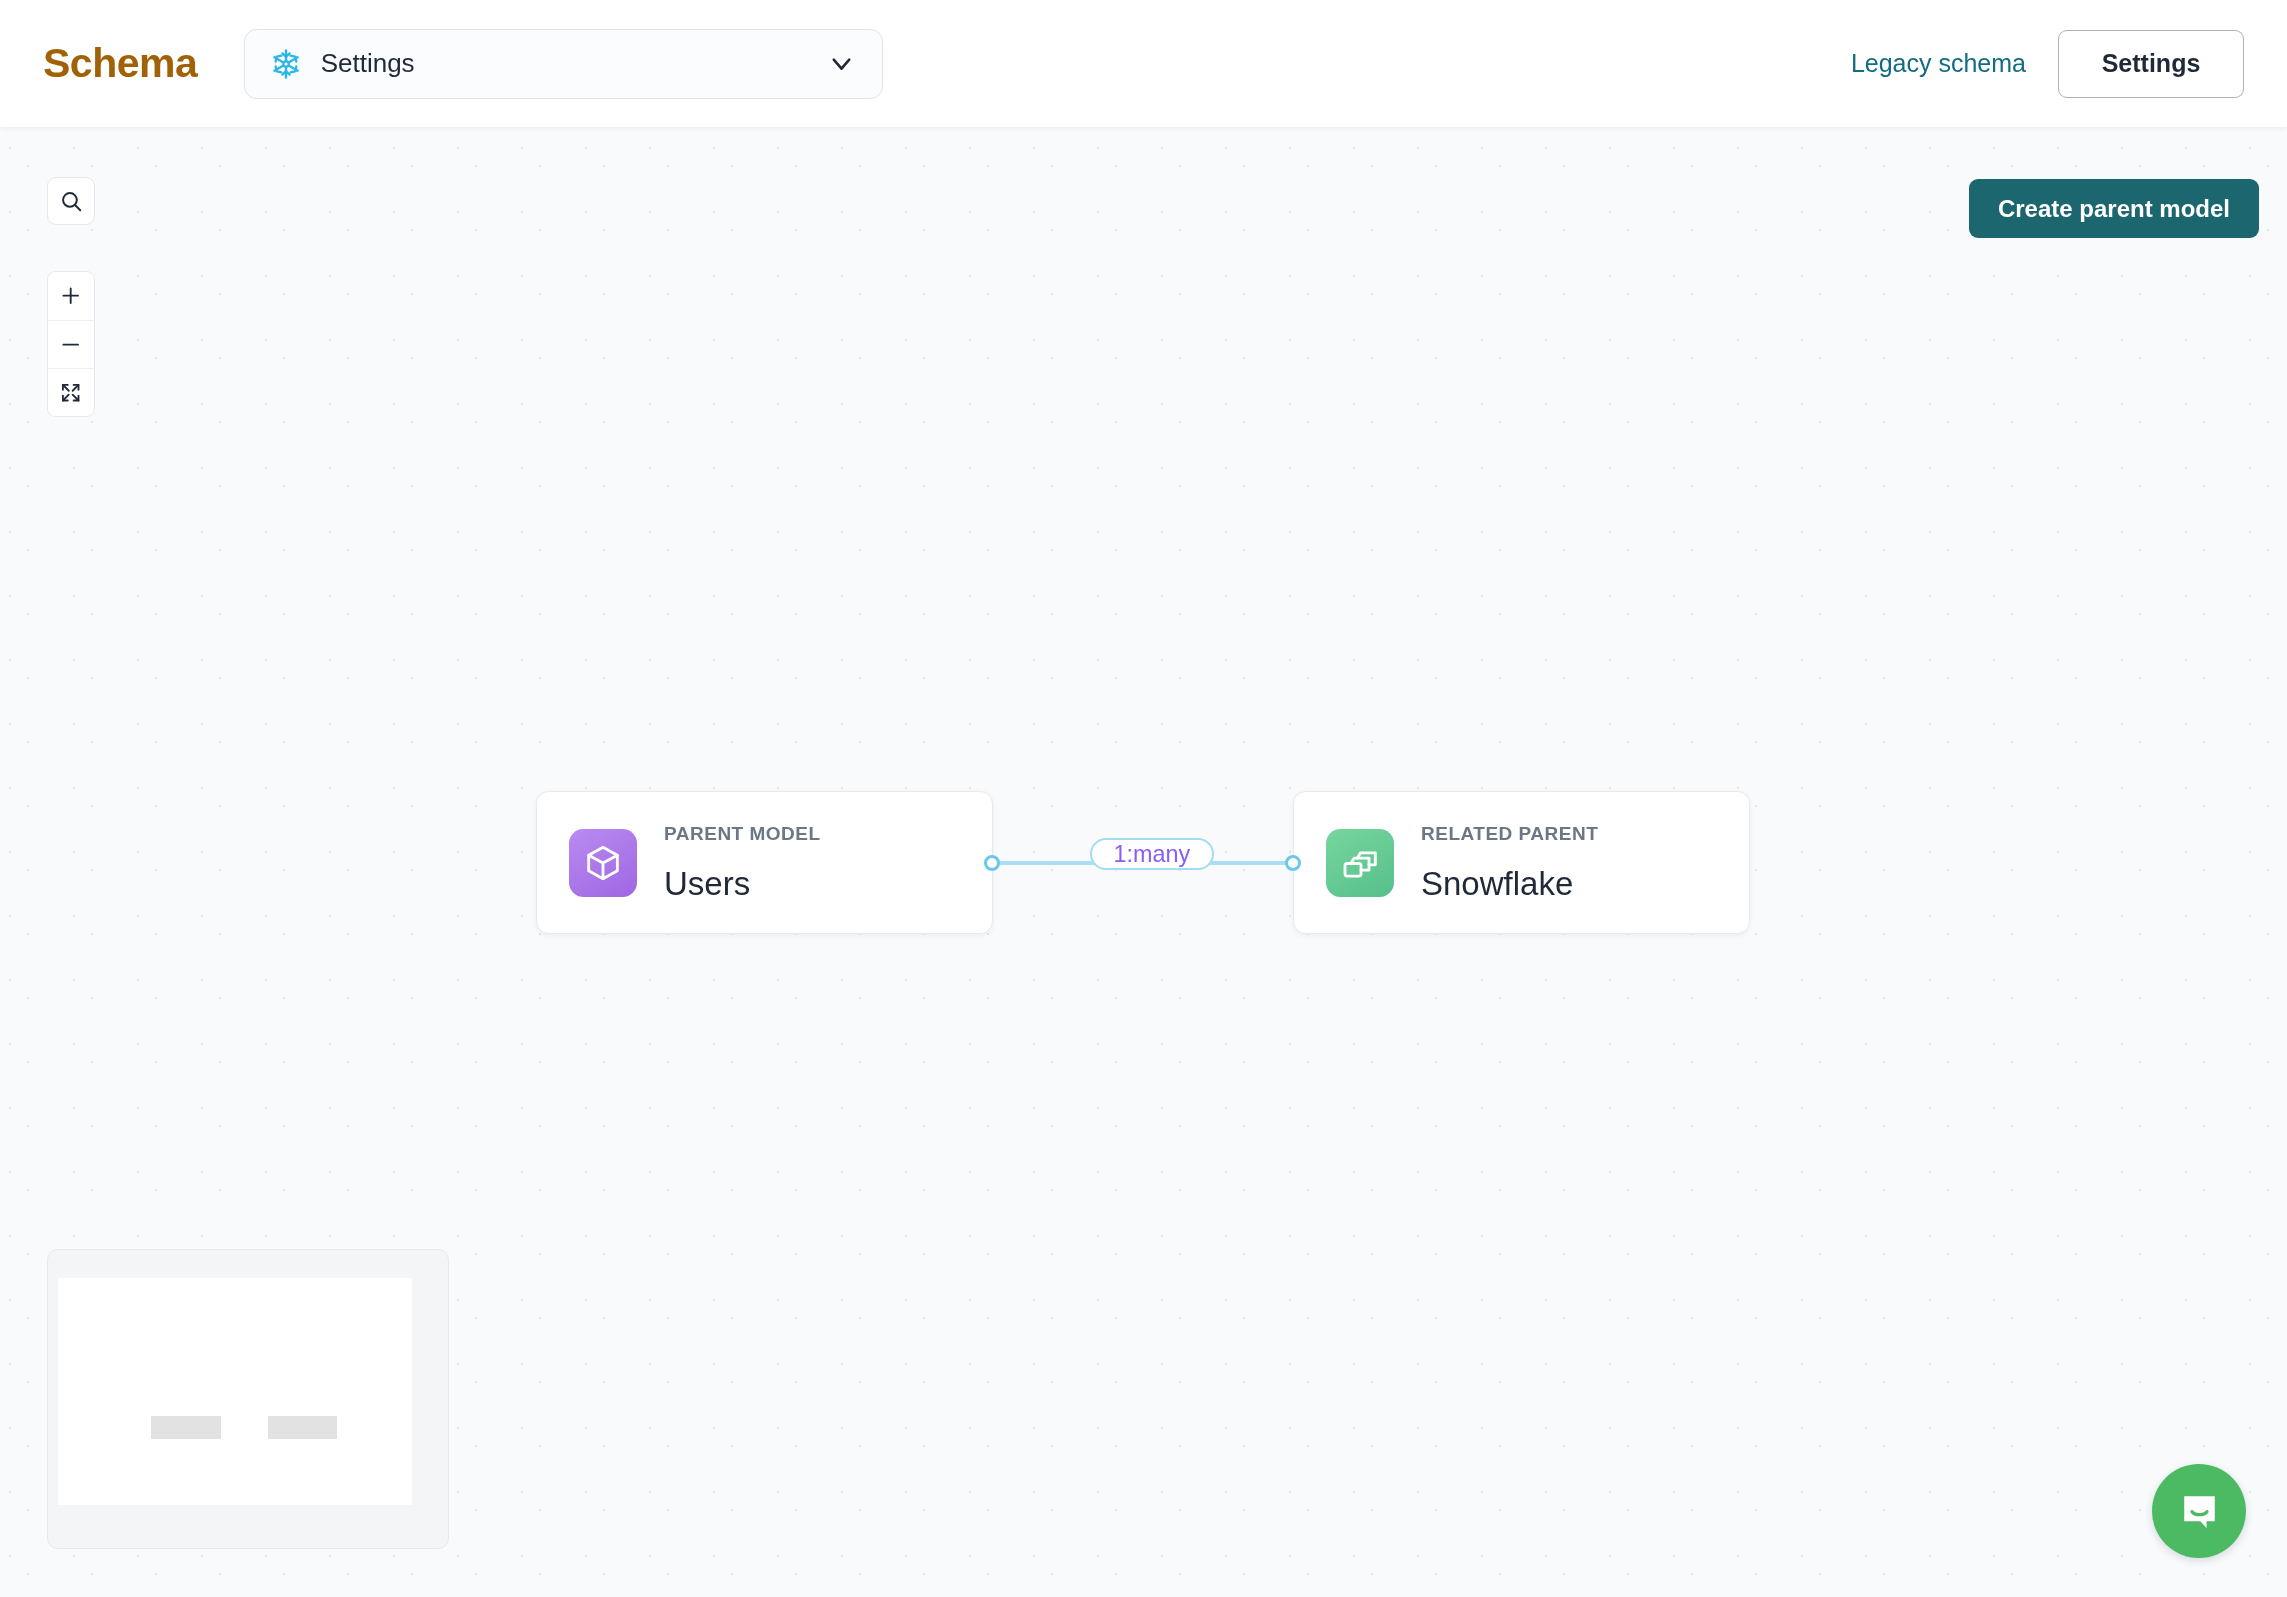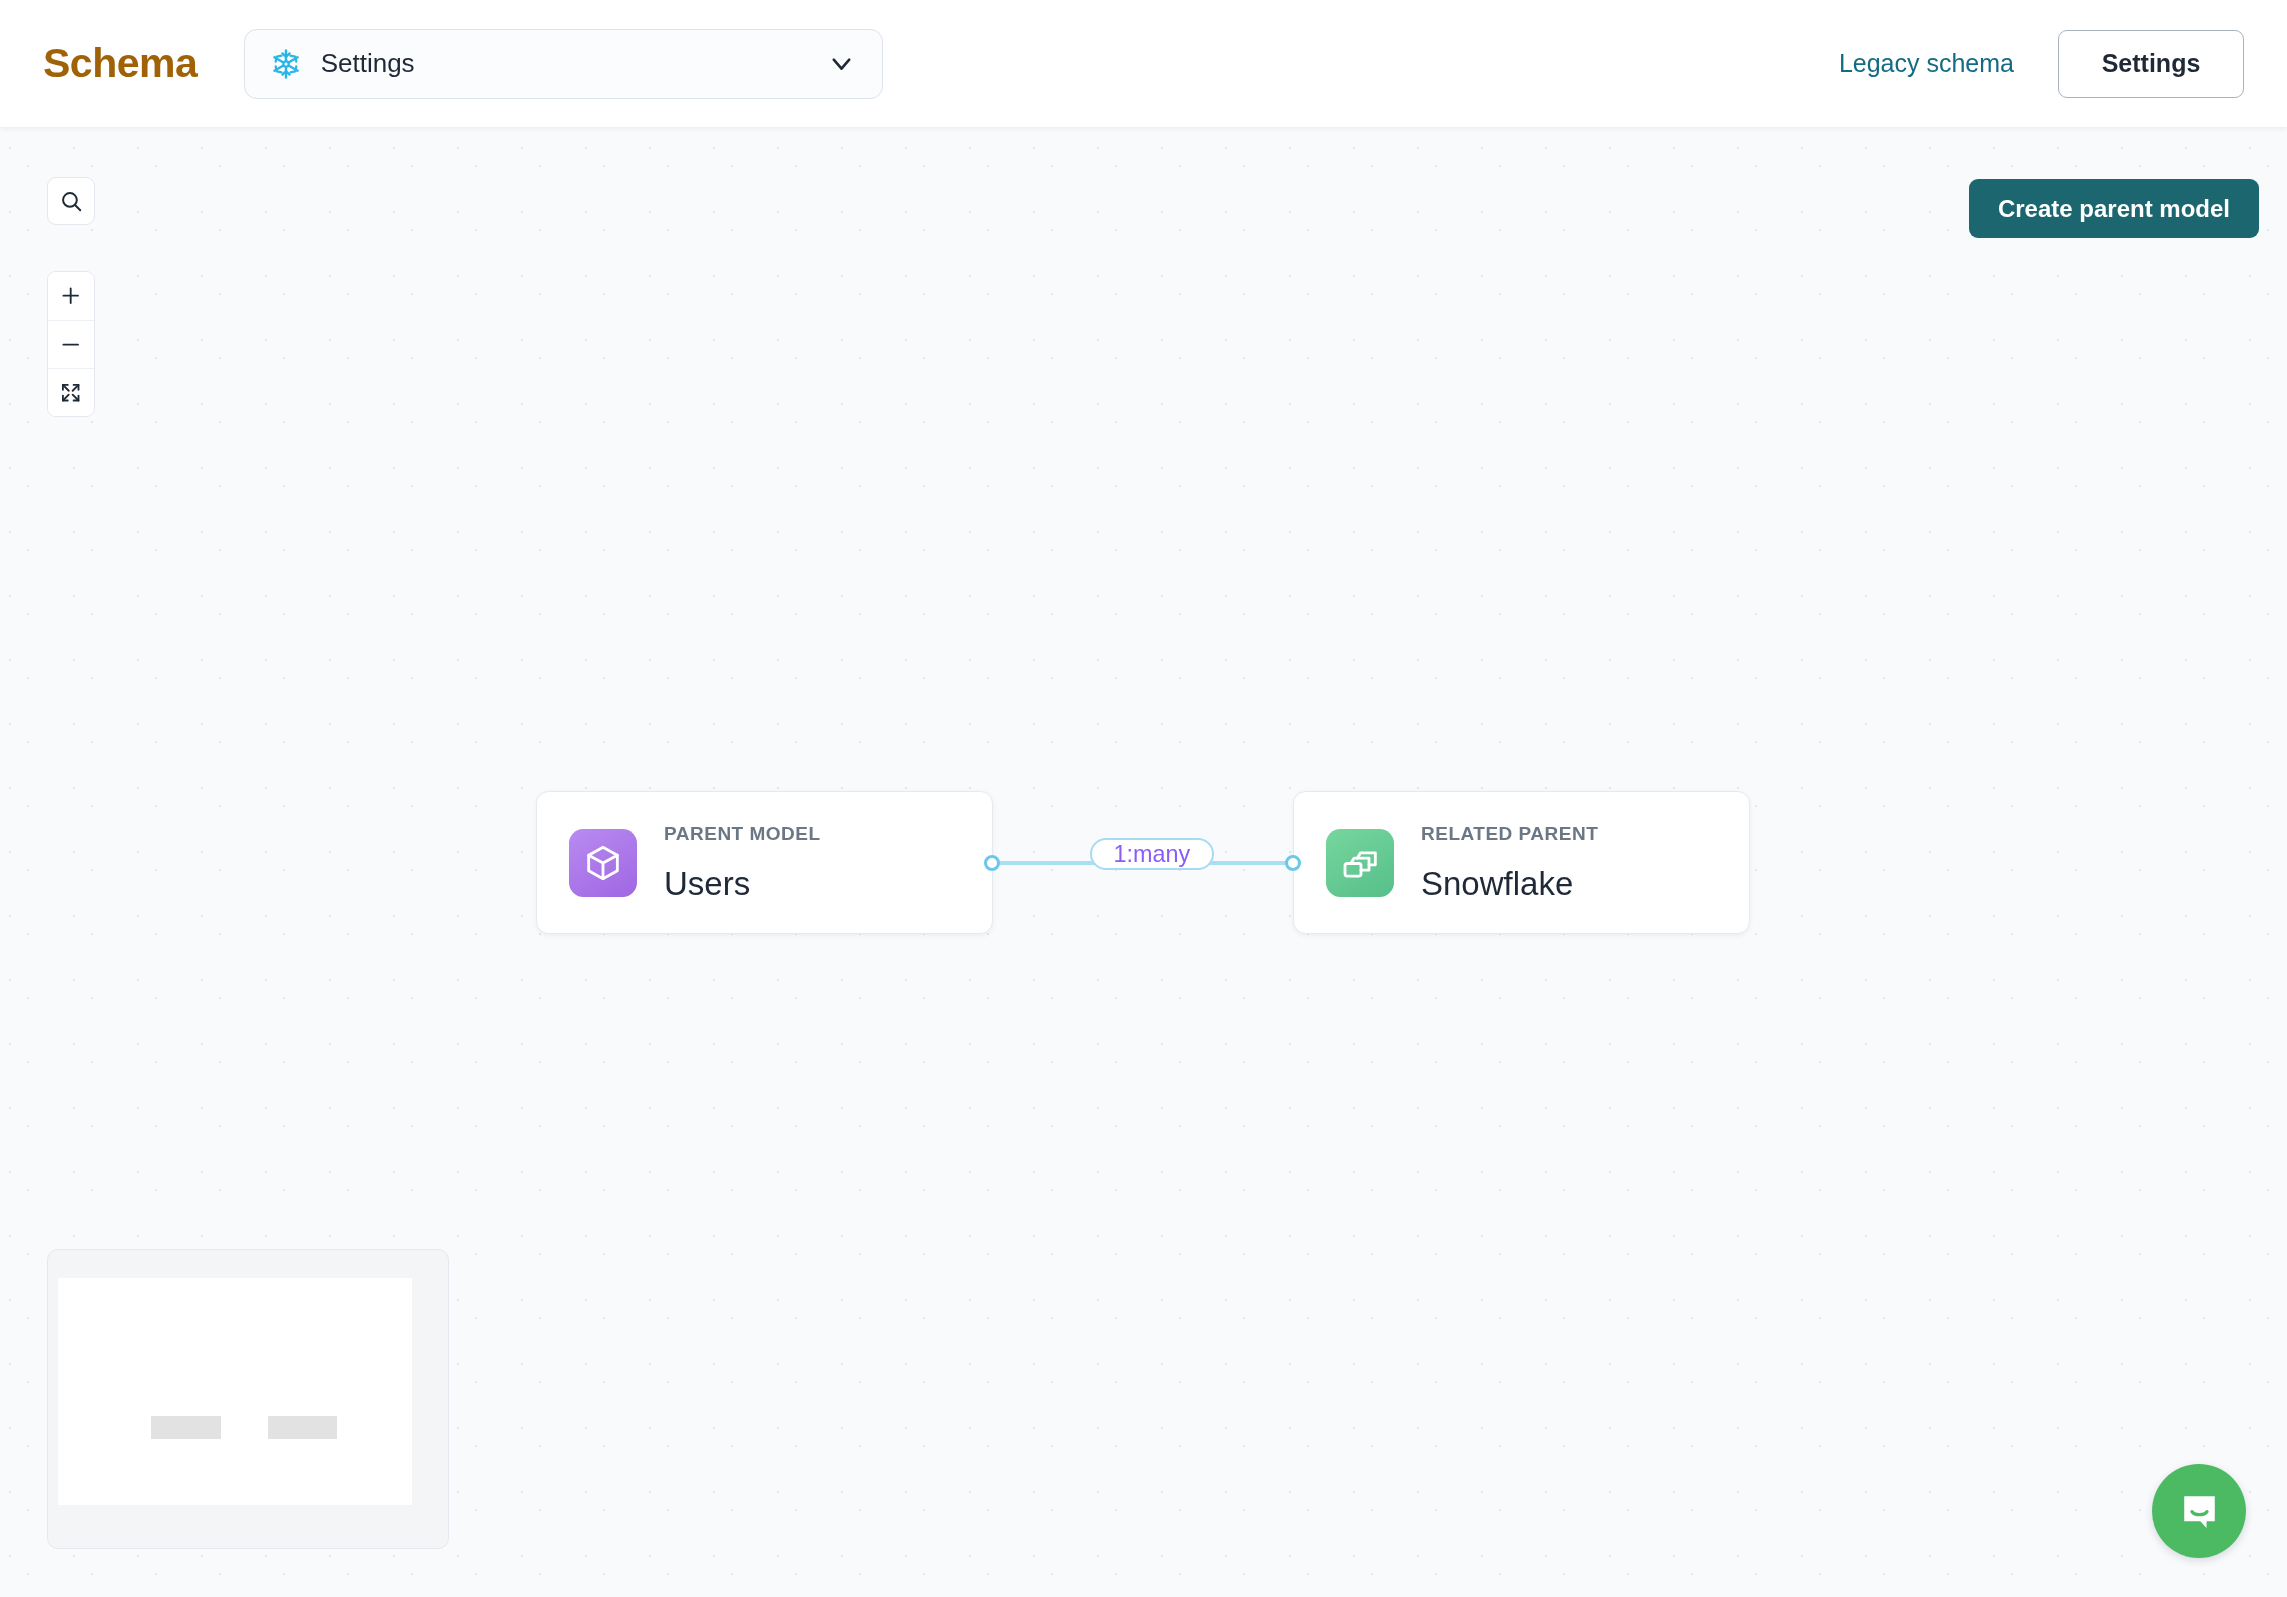--- a/index.html
+++ b/index.html
@@ -39,21 +39,21 @@
     display: flex; align-items: center;
     padding: 0 25px 0 23.4px;
     cursor: pointer;
   }
   .db-logo { width: 34px; height: 34px; flex: 0 0 34px; margin-right: 18px; display:block; }
   .db-name { font-size: 26px; color: #1f2937; flex: 1; white-space: nowrap; }
   .chev { width: 31px; height: 31px; flex: 0 0 31px; color: #1f2937; }
 
   .header-right {
     margin-left: auto;
-    display: flex; align-items: center; gap: 44px;
+    display: flex; align-items: center; gap: 32px;
   }
   .legacy-link {
     font-size: 25px;
     color: #136b84;
     text-decoration: none;
     white-space: nowrap;
     cursor: pointer;
   }
   .settings-btn {
     height: 68px;

